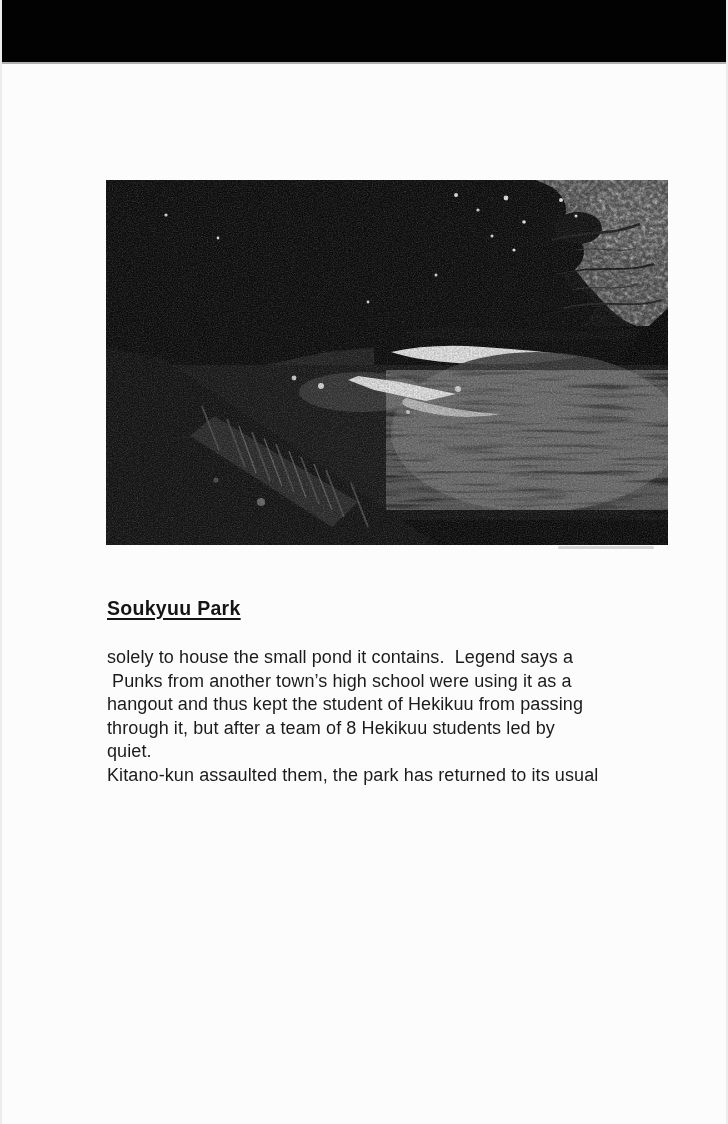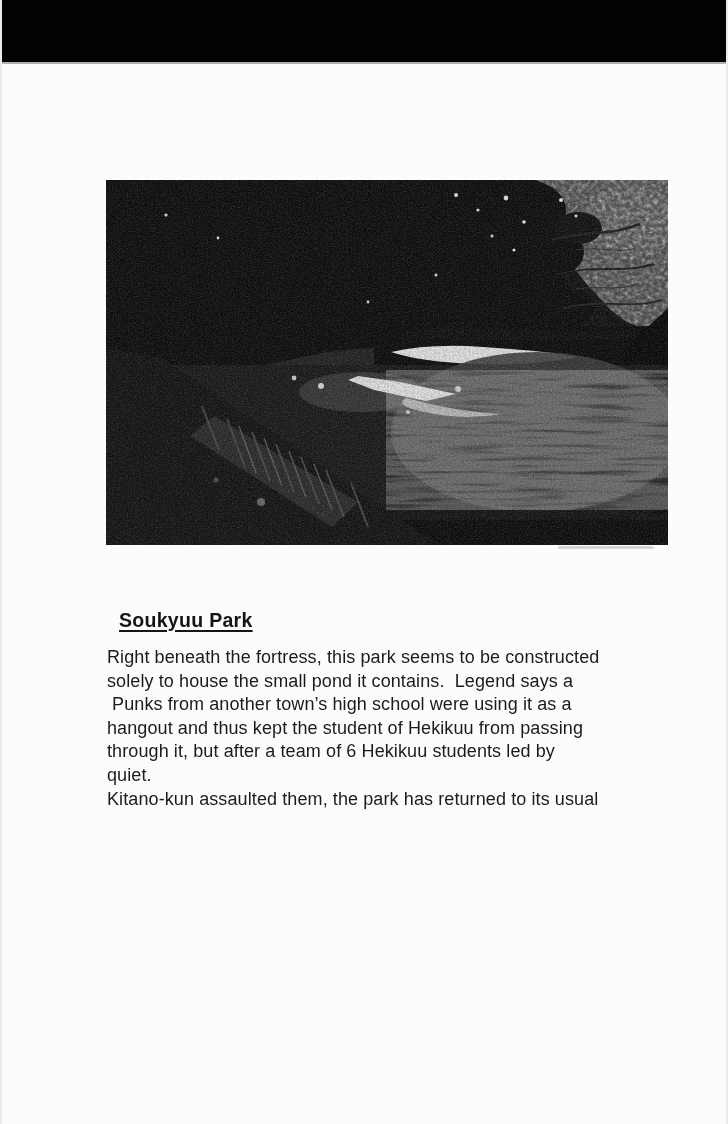--- a/index.html
+++ b/index.html
@@ -192,25 +192,24 @@
         </g>
 
         <rect x="0" y="0" width="562" height="365" filter="url(#grainW)" opacity="0.16"></rect>
         <rect x="0" y="0" width="562" height="365" filter="url(#grainB)" opacity="0.2"></rect>
       </g>
     </svg>
   </figure>
 
   <div class="photo-smudge"></div>
 
-  <h2 class="section-heading" style="margin:12px">Soukyuu Park</h2>
+  <h2 class="section-heading" style="margin:0">Soukyuu Park</h2>
 
   <div class="body-text">
-    <div class="line">Right beneath the fortress, this park seems to be constructed</div>
     <div class="line">solely to house the small pond it contains.  Legend says a</div>
     <div class="line"> Punks from another town’s high school were using it as a</div>
     <div class="line">hangout and thus kept the student of Hekikuu from passing</div>
-    <div class="line">through it, but after a team of 6 Hekikuu students led by</div>
+    <div class="line">through it, but after a team of 8 Hekikuu students led by</div>
     <div class="line">quiet.</div>
     <div class="line">Kitano-kun assaulted them, the park has returned to its usual</div>
   </div>
 
 </div>
 
 </body></html>

